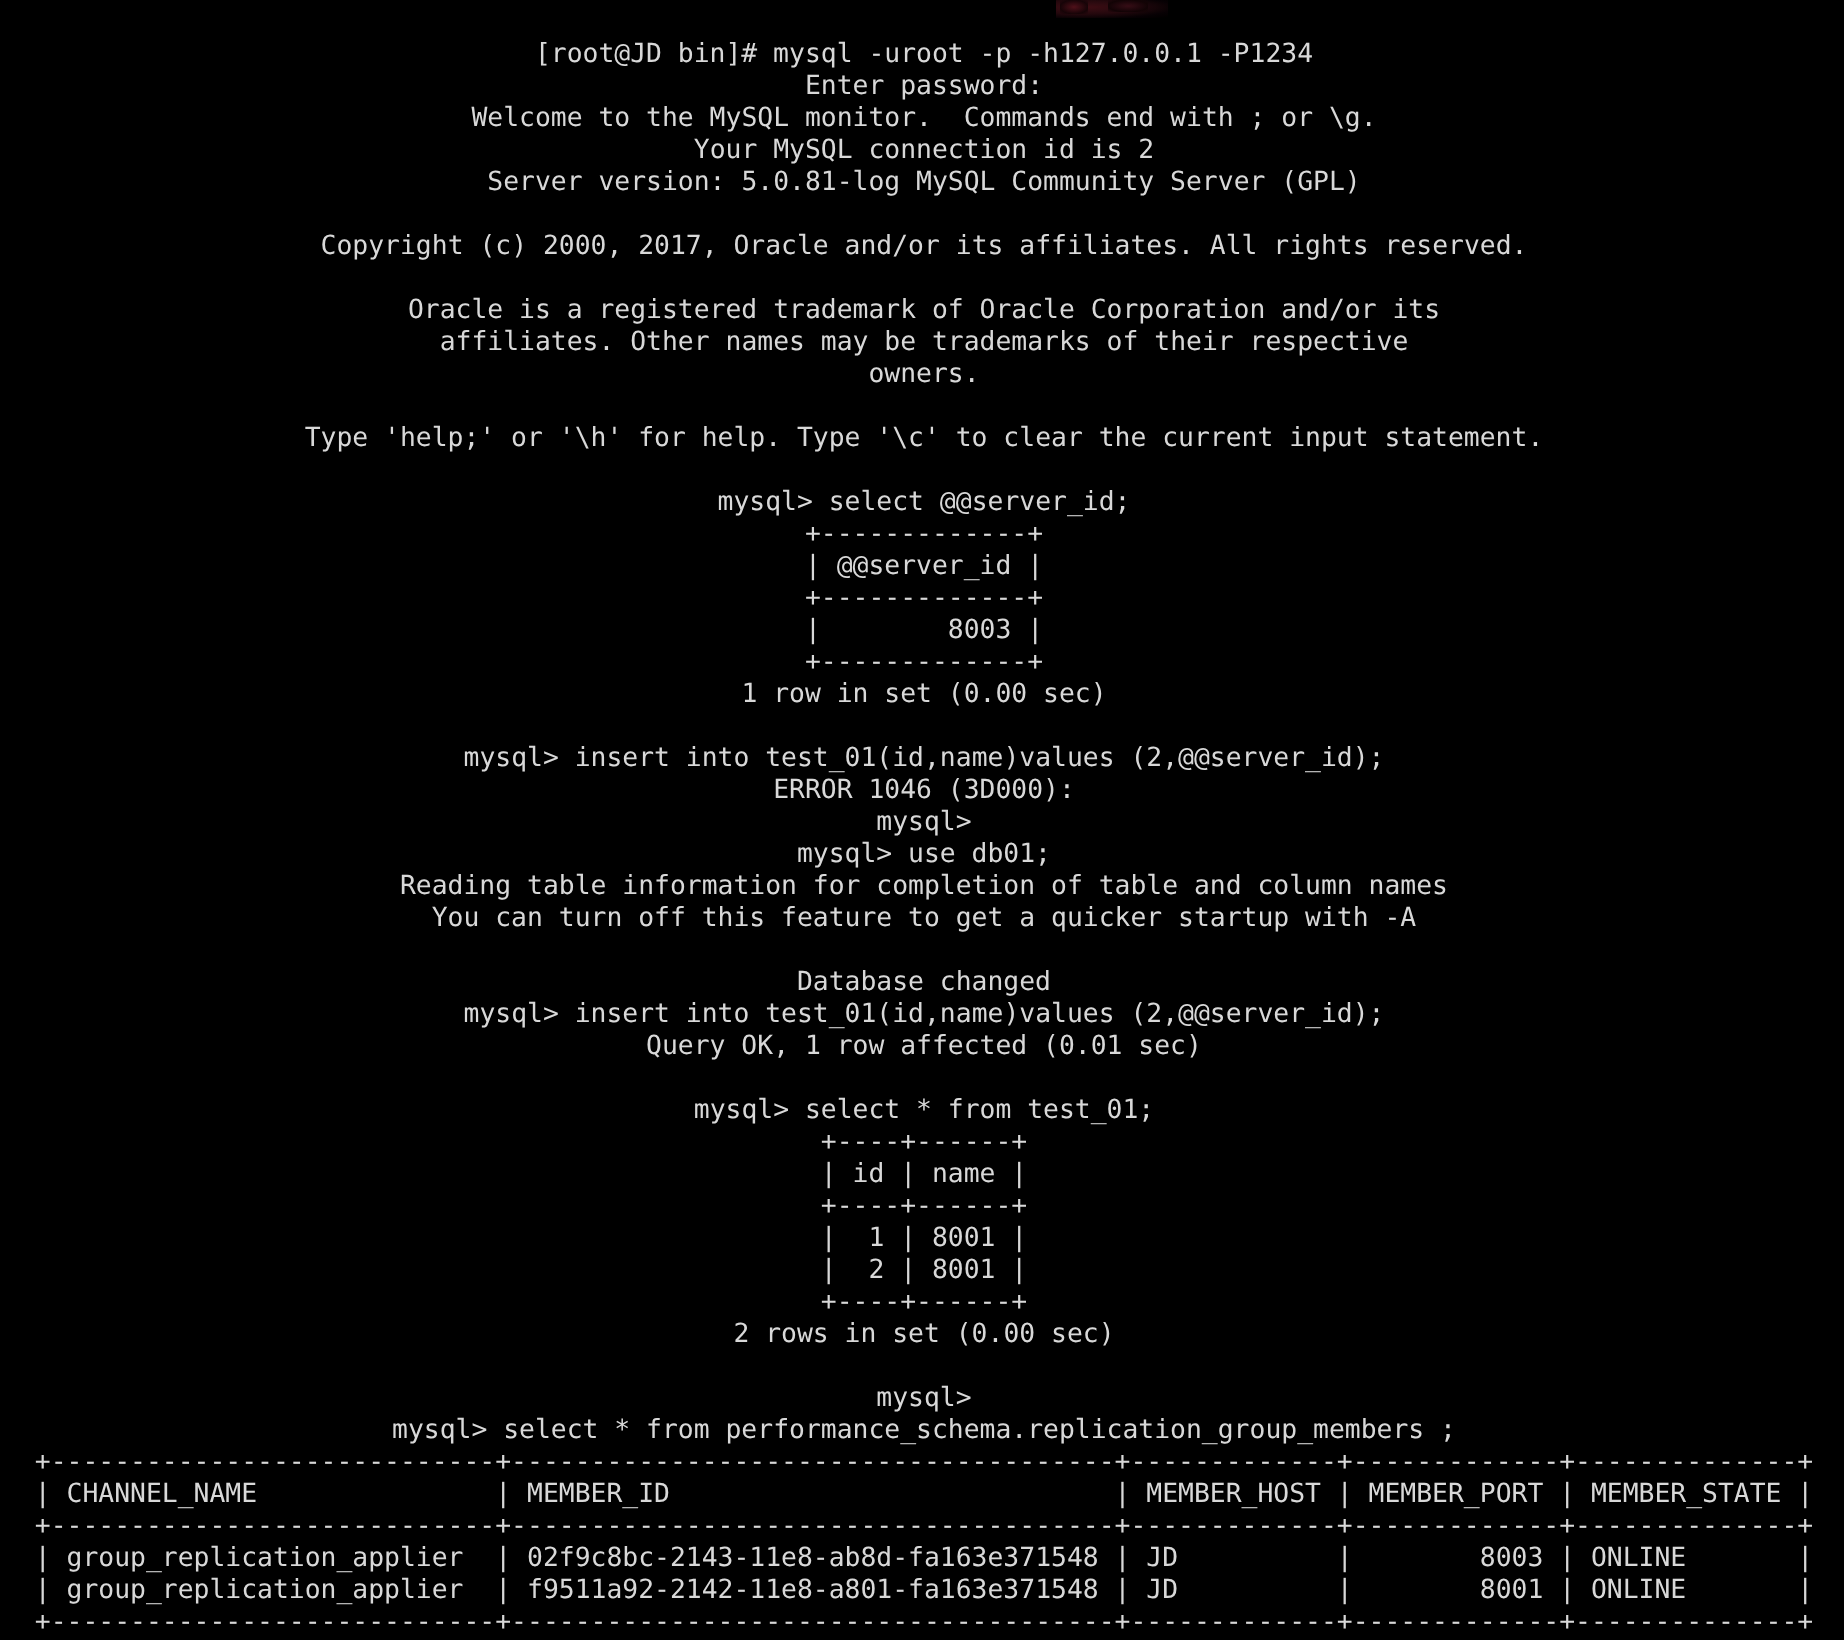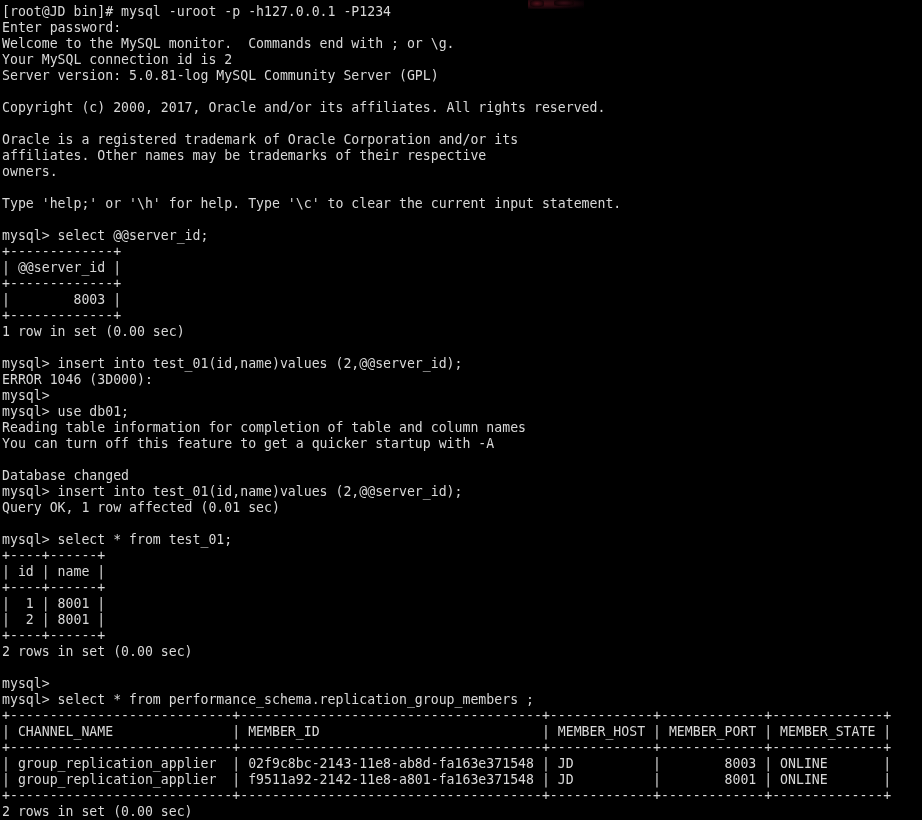--- a/index.html
+++ b/index.html
@@ -17,23 +17,24 @@
   #terminal {
     position: relative;
     width: 922px;
     height: 820px;
     background: #000000;
     color: #d6d6d6;
     font-family: "DejaVu Sans Mono", "Liberation Mono", monospace;
     font-size: 13.2px;
     line-height: 16px;
     letter-spacing: 0px;
-    padding: 4px 0 0 2px;
+    padding: 20px 0 0 2px;
     box-sizing: border-box;
     overflow: hidden;
+    text-align: center;
   }
   #screen-lines {
     white-space: pre;
     font-family: "DejaVu Sans Mono", "Liberation Mono", monospace;
     font-size: 13.2px;
     line-height: 16px;
     color: #d8d8d8;
     margin: 0;
     padding: 0;
   }

